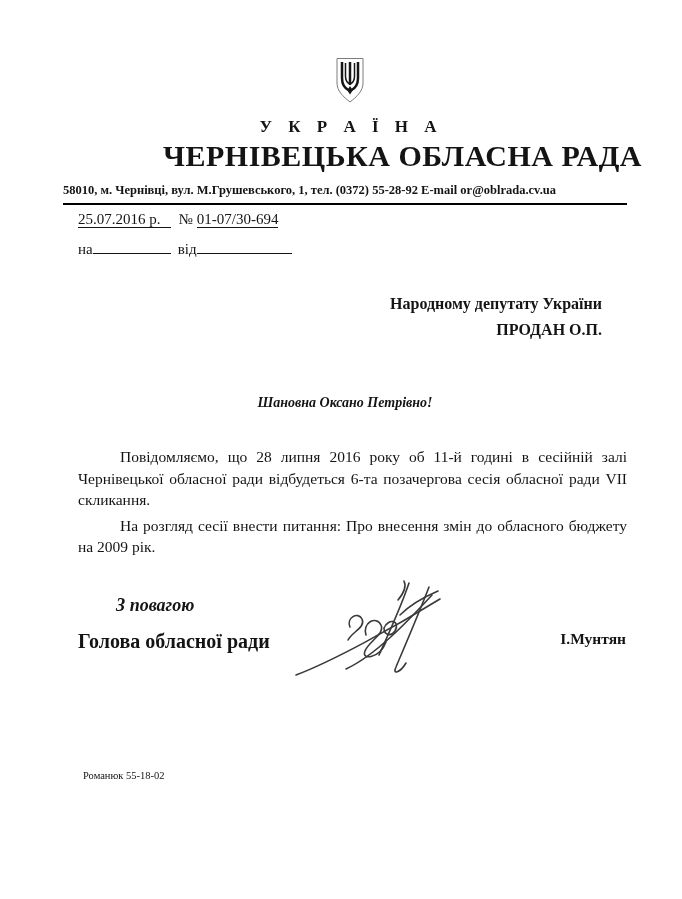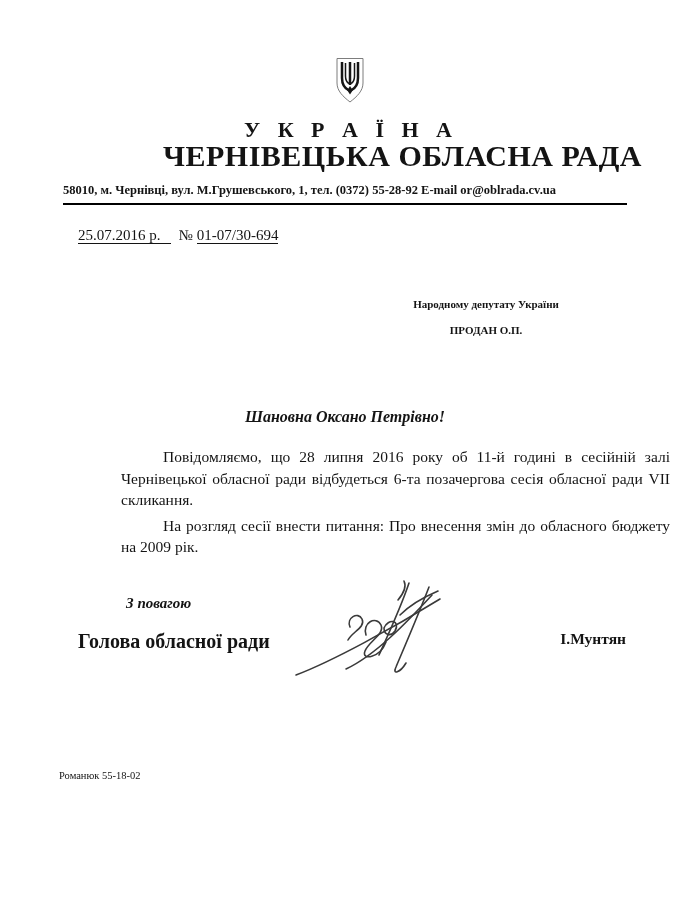--- a/index.html
+++ b/index.html
@@ -11,72 +11,71 @@
     font-family:"Liberation Serif","DejaVu Serif",serif;
     color:#141414;
     overflow:hidden;
   }
   .abs{position:absolute;}
   
   .emblem{left:332px;top:57px;width:36px;height:50px;}
   .country{
     left:63px;top:117px;width:576px;
     text-align:center;
-    font-size:22px;font-weight:bold;letter-spacing:6px;
+    font-size:17px;font-weight:bold;letter-spacing:6px;
   }
   .org-name{
     left:40px;top:139px;width:602px;
     text-align:right;
     font-size:30px;font-weight:bold;letter-spacing:0.5px;
     white-space:nowrap;
   }
   .address-line{
     left:63px;top:183px;width:564px;
     font-size:12.5px;font-weight:bold;
     white-space:nowrap;
   }
   .header-rule{
     left:63px;top:203px;width:564px;height:2px;
     background:#000;
   }
   
-  .ref-line{left:78px;top:227px;font-size:15px;white-space:nowrap;}
+  .ref-line{left:78px;top:211px;font-size:15px;white-space:nowrap;}
   .u{border-bottom:1px solid #141414;}
   .ref-date{padding-right:10px;}
   .ref-number-label{margin-left:8px;margin-right:4px;}
   .blank-line-row{left:78px;top:238px;font-size:15px;white-space:nowrap;}
   .blank{display:inline-block;border-bottom:1px solid #141414;height:15px;vertical-align:baseline;}
   .blank-na{width:78px;margin-right:7px;}
   .blank-vid{width:95px;}
   
   .recipient{
     left:370px;top:291px;width:232px;
-    text-align:center;font-weight:bold;font-size:11px;line-height:26px;
+    text-align:right;font-weight:bold;font-size:16px;line-height:26px;
   }
   
   .salutation{
     left:63px;top:395px;width:564px;
     text-align:center;
-    font-weight:bold;font-style:italic;font-size:16px;margin-top:13px;
+    font-weight:bold;font-style:italic;font-size:14px;
   }
   
   .body-text{
     left:78px;top:446px;width:549px;
     font-size:15.5px;line-height:21.5px;
     text-align:justify;
-    margin-left:43px;
   }
   .body-text p{margin:0 0 4px 0;text-indent:42px;}
   
-  .closing-respect{left:126px;top:595px;font-weight:bold;font-style:italic;font-size:15px;}
+  .closing-respect{left:116px;top:595px;font-weight:bold;font-style:italic;font-size:18px;}
   .signer-title{left:78px;top:630px;font-weight:bold;font-size:20px;}
   .signer-name{right:56px;top:630px;font-weight:bold;font-size:15.5px;}
   .signature-svg{left:288px;top:573px;width:180px;height:110px;}
   
-  .executor{left:59px;top:770px;font-size:10.5px;}
+  .executor{left:83px;top:770px;font-size:10.5px;}
 </style>
 </head>
 <body>
 
 <div class="page">
 
   <svg class="abs emblem" viewBox="0 0 72 100" aria-hidden="true">
     <path d="M10,3 H62 V52 C62,68 50,79 36,90 C22,79 10,68 10,52 Z" fill="none" stroke="#7d7d7d" stroke-width="2"></path>
     <g stroke="#161616" fill="none" stroke-linecap="butt">
       <path d="M20,10 V42 C20,56 26,63 34,67" stroke-width="5"></path>
@@ -90,20 +89,23 @@
 
   <div class="abs country">У К Р А Ї Н А</div>
   <div class="abs org-name">ЧЕРНІВЕЦЬКА ОБЛАСНА РАДА</div>
   <div class="abs address-line">58010, м. Чернівці, вул. М.Грушевського, 1,  тел. (0372) 55-28-92 E-mail or@oblrada.cv.ua</div>
   <div class="abs header-rule"></div>
 
   <div class="abs ref-line">
     <span class="u ref-date">25.07.2016 р.</span><span class="ref-number-label">№</span><span class="u">01-07/30-694</span>
   </div>
 
+  <div class="abs blank-line-row">
+    <span>на</span><span class="blank blank-na"></span><span>від</span><span class="blank blank-vid"></span>
+  </div>
 
   <div class="abs recipient">
     <div>Народному депутату України</div>
     <div>ПРОДАН О.П.</div>
   </div>
 
   <div class="abs salutation">Шановна Оксано Петрівно!</div>
 
   <div class="abs body-text">
     <p>Повідомляємо, що 28 липня 2016 року об 11-й годині в сесійній залі Чернівецької обласної ради відбудеться 6-та позачергова сесія обласної ради VII скликання.</p>

